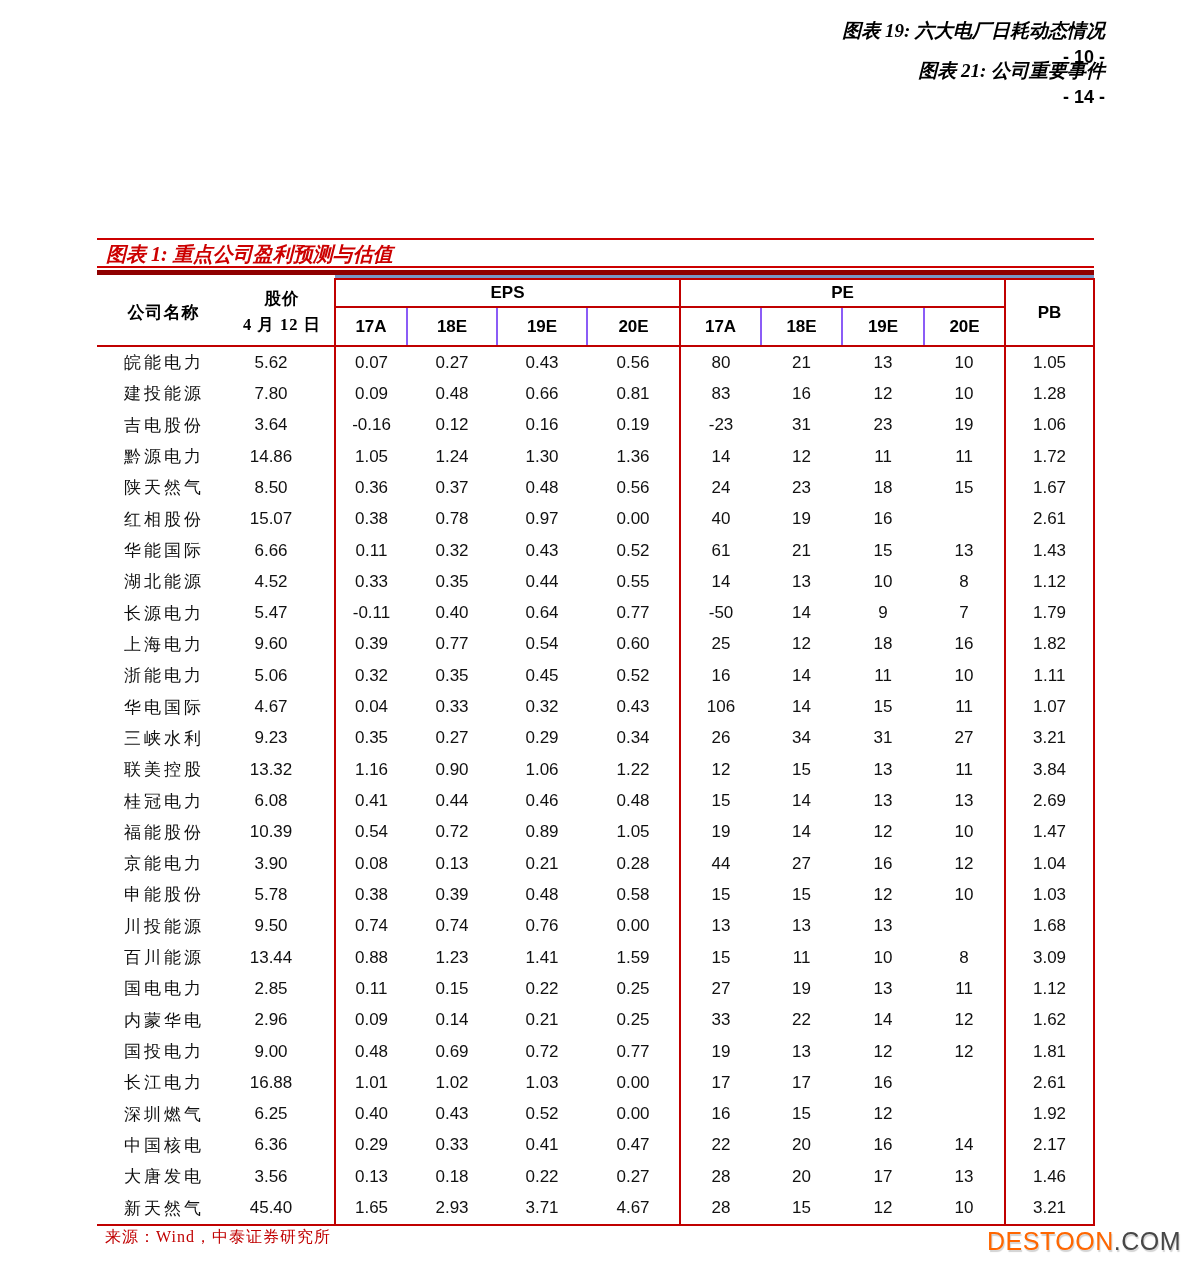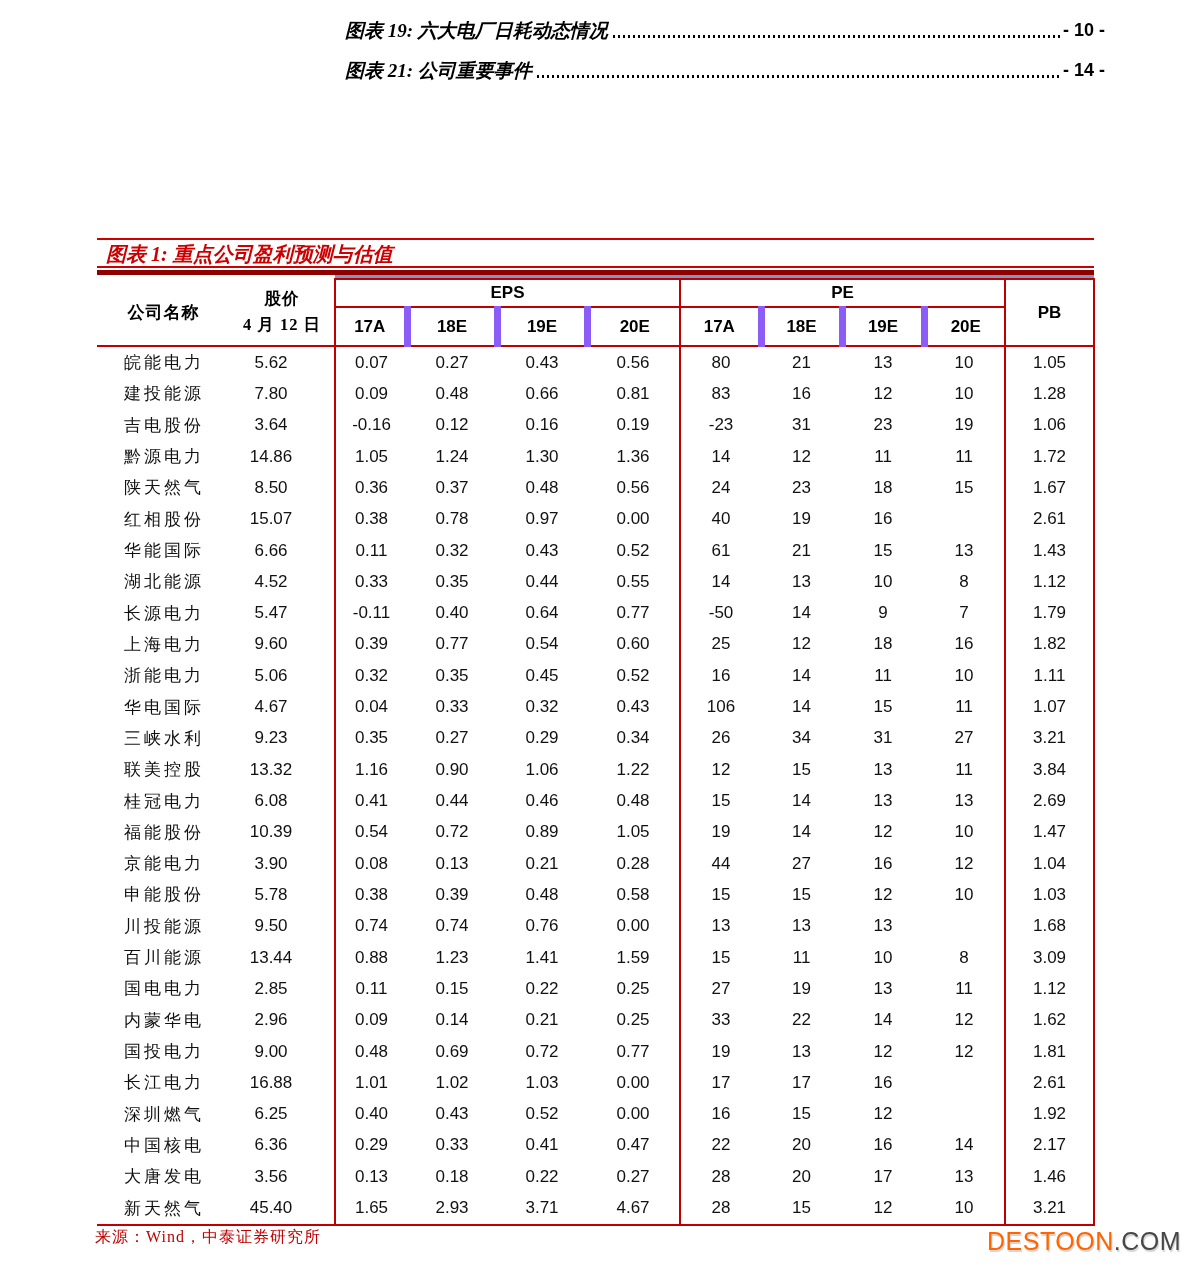--- a/index.html
+++ b/index.html
@@ -3,21 +3,21 @@
 <meta charset="utf-8">
 <style>
   html,body { margin:0; padding:0; background:#fff; }
   .page {
     position:relative; width:1191px; height:1264px; background:#ffffff;
     font-family:"Liberation Sans", sans-serif; color:#1a1a1a; overflow:hidden;
   }
 
   
   .toc { position:absolute; left:345px; top:19px; width:760px; }
-  .toc-row { display:flex; align-items:flex-end; height:23px; margin-bottom:17px; }
+  .toc-row { display:flex; align-items:flex-end; height:23px; margin-bottom:17px;flex-direction:column; }
   .toc-label {
     font-family:"Liberation Serif", serif; font-style:italic; font-weight:bold;
     font-size:19px; line-height:23px; color:#000; white-space:nowrap;
   }
   .toc-dots {
     flex:1; height:3px; margin:0 3px 4px 5px;
     background-image:repeating-linear-gradient(to right,#000 0 2.2px, transparent 2.2px 5px);
   }
   .toc-page { font-weight:bold; font-size:18px; line-height:23px; white-space:nowrap; color:#000; }
 
@@ -43,34 +43,34 @@
   .group-label  { font-size:18px; }
   .th-company { text-align:left; padding-left:16px; font-family:"Liberation Serif", serif; font-size:17px; letter-spacing:1px; }
   .th-price div { line-height:1.55; font-family:"Liberation Serif", serif; font-size:16.5px; letter-spacing:1px; }
   .th-pb { font-size:18px; }
 
   .eps-first { border-left:2px solid #c00000; }
   .pe-first  { border-left:2px solid #c00000;border-radius:7px; }
   .pb-col    { border-left:2px solid #c00000; border-right:2px solid #c00000; }
   .bt-red { border-top:2px solid #c00000; }
   .bb-red { border-bottom:2px solid #c00000; }
-  :where(.row-sub th + th) { border-left:7px solid #8b5cf6; }
+  :where(.row-sub th + th) { border-left:2px solid #8b5cf6; }
   .row-sub .eps-first, .row-sub .pe-first { border-left:2px solid #c00000; }
 
   .valuation tbody td { height:31.32px; font-size:17px; text-align:center; color:#111; }
   .valuation tbody .name {
     text-align:left; padding-left:27px; font-family:"Liberation Serif", serif;
     font-size:17px; letter-spacing:3px; white-space:nowrap;
   }
   .valuation tbody .price { padding-right:22px; }
   .valuation tbody tr:last-child td { border-bottom:2px solid #c00000; }
 
   
   .source {
-    position:absolute; left:95px; top:1227px; font-size:16px; color:#c00000;
+    position:absolute; left:105px; top:1227px; font-size:16px; color:#c00000;
     font-family:"Liberation Serif", serif; letter-spacing:1px; white-space:nowrap;
   }
   .watermark {
     position:absolute; top:1227px; right:10px; font-size:25px; font-weight:normal;
     letter-spacing:0.5px; white-space:nowrap; text-shadow:1px 2px 1px rgba(0,0,0,0.18);
     font-family:"Liberation Sans", sans-serif;
   }
   .watermark .brand  { color:#ff6600; }
   .watermark .suffix { color:#474747; }
 </style>

